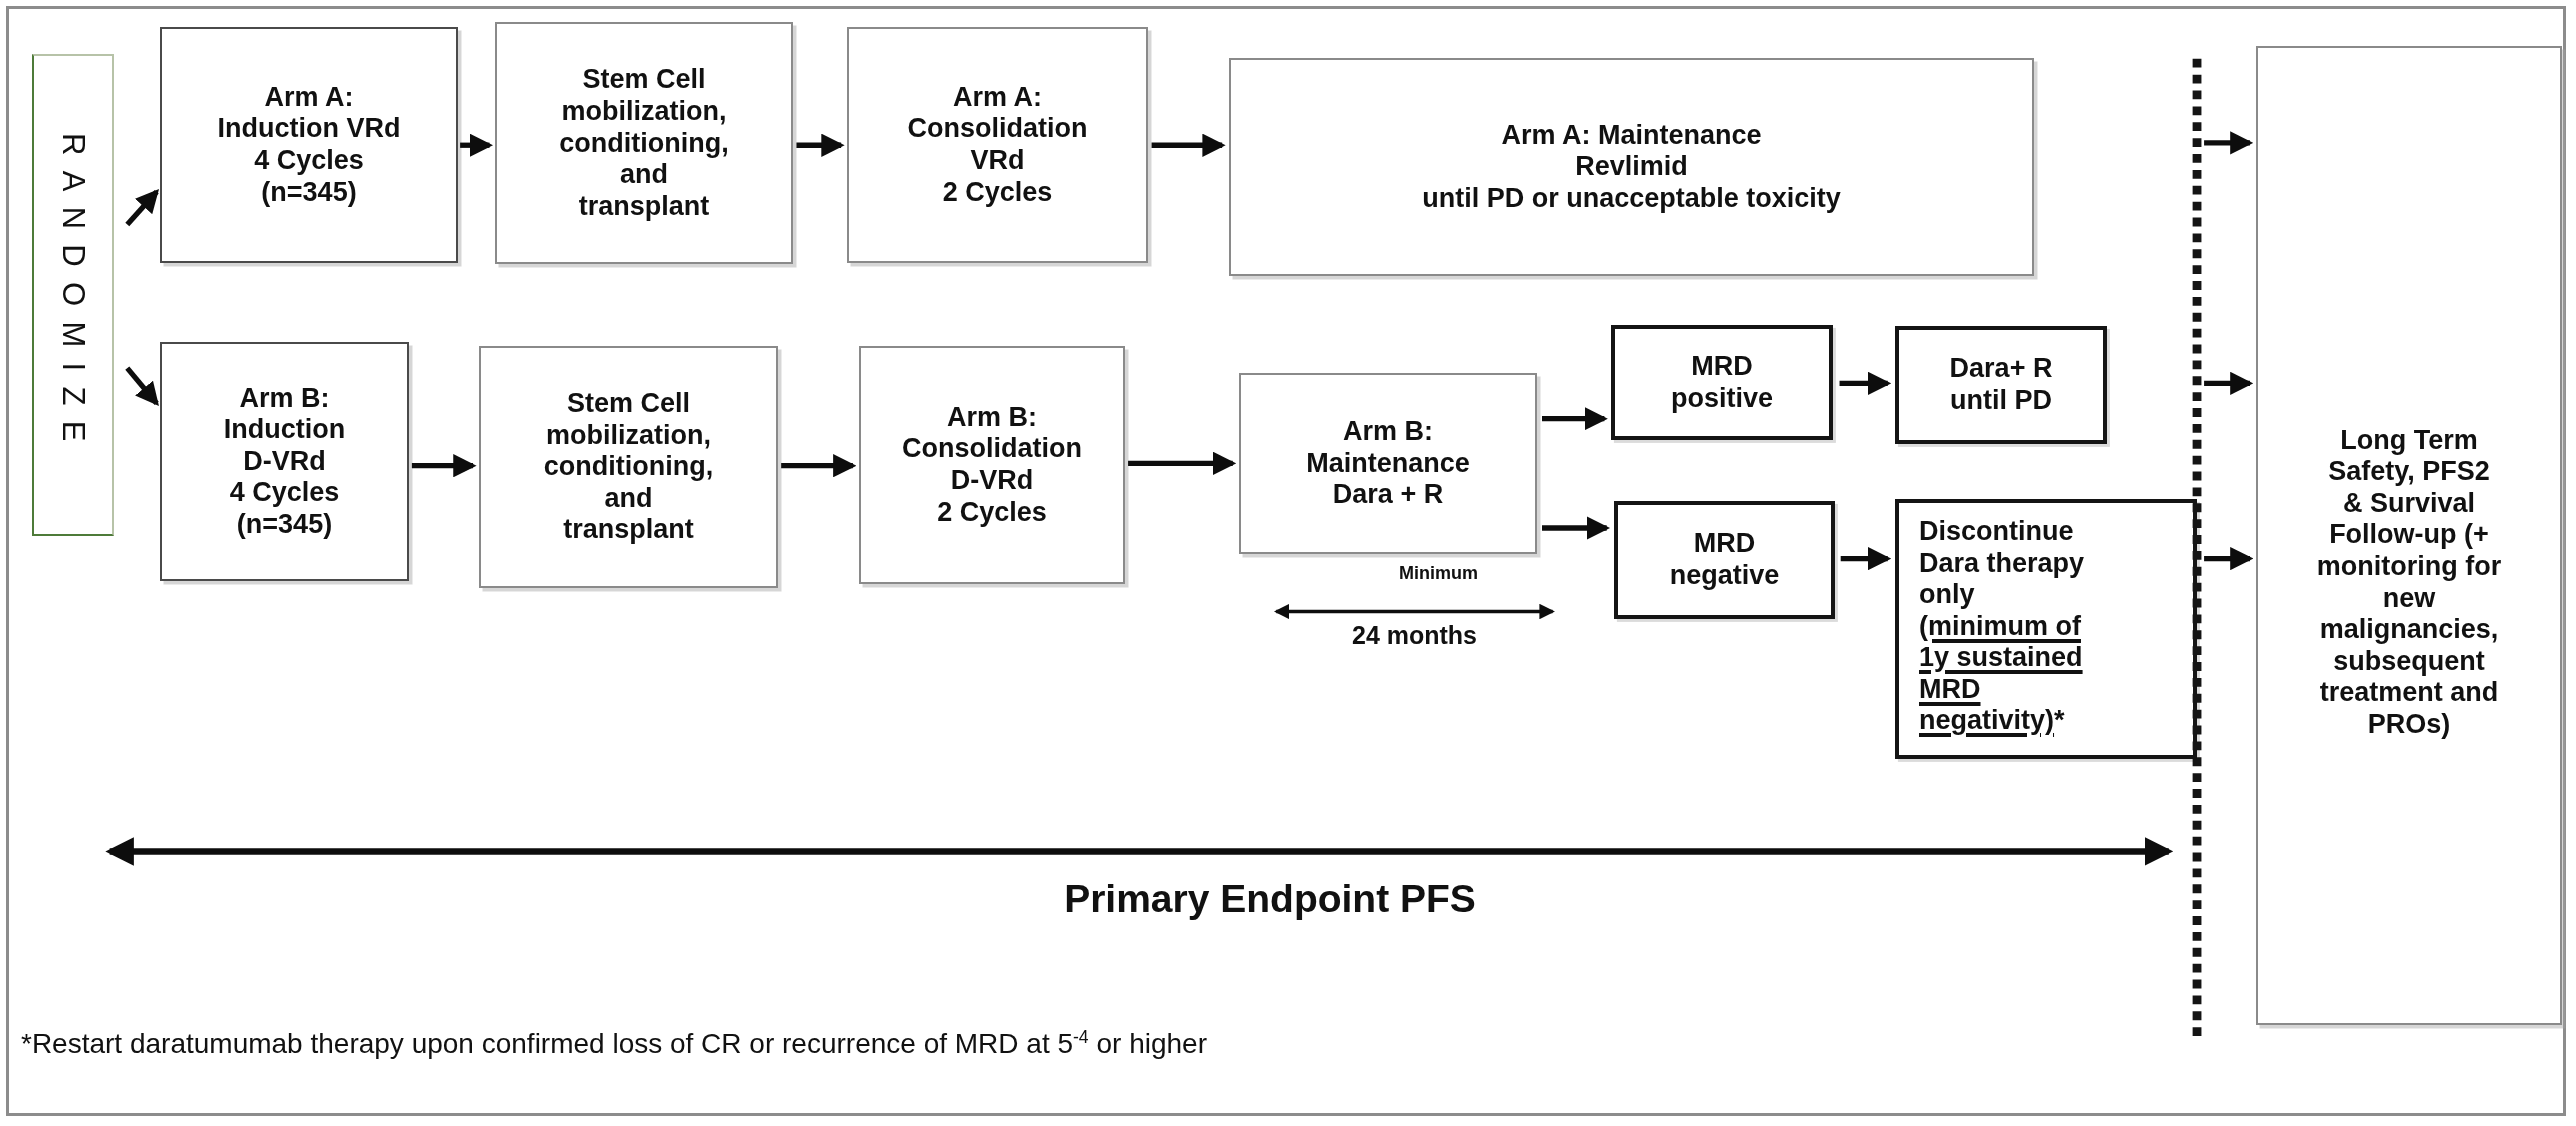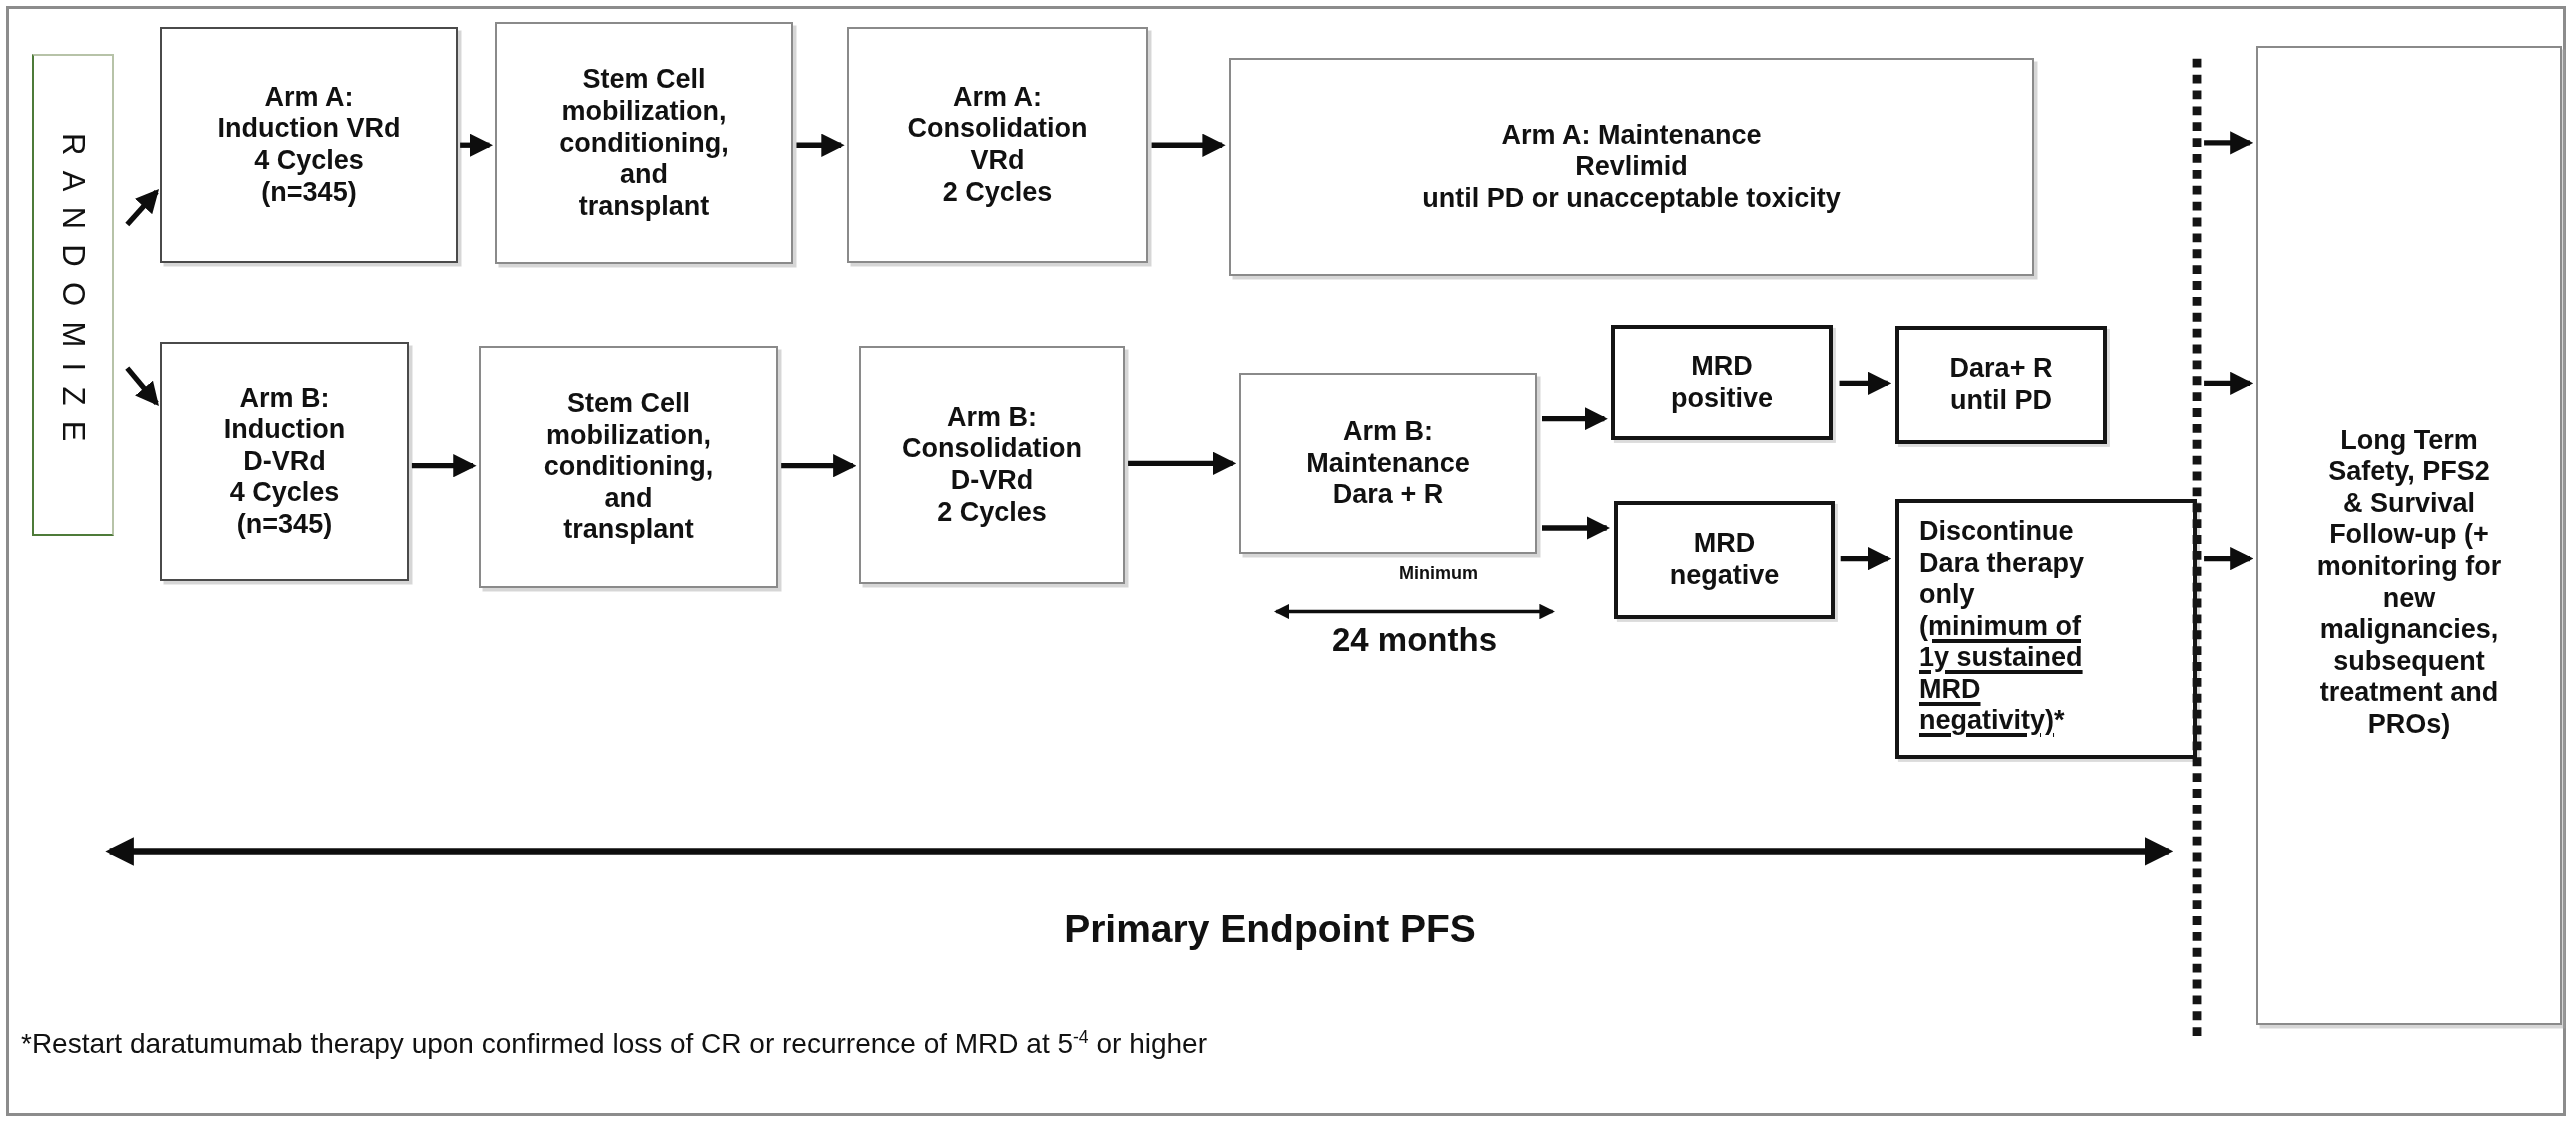--- a/index.html
+++ b/index.html
@@ -54,22 +54,22 @@
   .sup{font-size:17.6px;vertical-align:super;line-height:0;}
 
   .overlay{position:absolute;left:0;top:0;width:2576px;height:1126px;pointer-events:none;}
   .arr{stroke:#0d0d0d;stroke-width:9;}
   .arr-thick{stroke:#0d0d0d;stroke-width:11;}
   .arr-thin{stroke:#0d0d0d;stroke-width:6;}
   .dotted{stroke:#141414;stroke-width:15;stroke-dasharray:15 12;}
 
   .float-label{position:absolute;text-align:center;}
   #min-label-1{left:1312px;top:563px;width:253px;font-size:18px;font-weight:600;}
-  #min-label-2{left:1288px;top:621px;width:253px;font-size:33px;font-weight:600;}
-  #pfs-label{left:917px;top:877px;width:706px;font-size:39px;font-weight:bold;margin-top:30px;}
+  #min-label-2{left:1288px;top:621px;width:253px;font-size:25px;font-weight:600;}
+  #pfs-label{left:917px;top:877px;width:706px;font-size:39px;font-weight:bold;}
   #footnote{left:21px;top:1028px;width:2000px;text-align:left;font-size:28px;font-weight:normal;}
 </style>
 </head>
 <body>
 
 <div id="canvas">
 
   <div class="frame"></div>
 
   <div class="node green pos-randomize">

